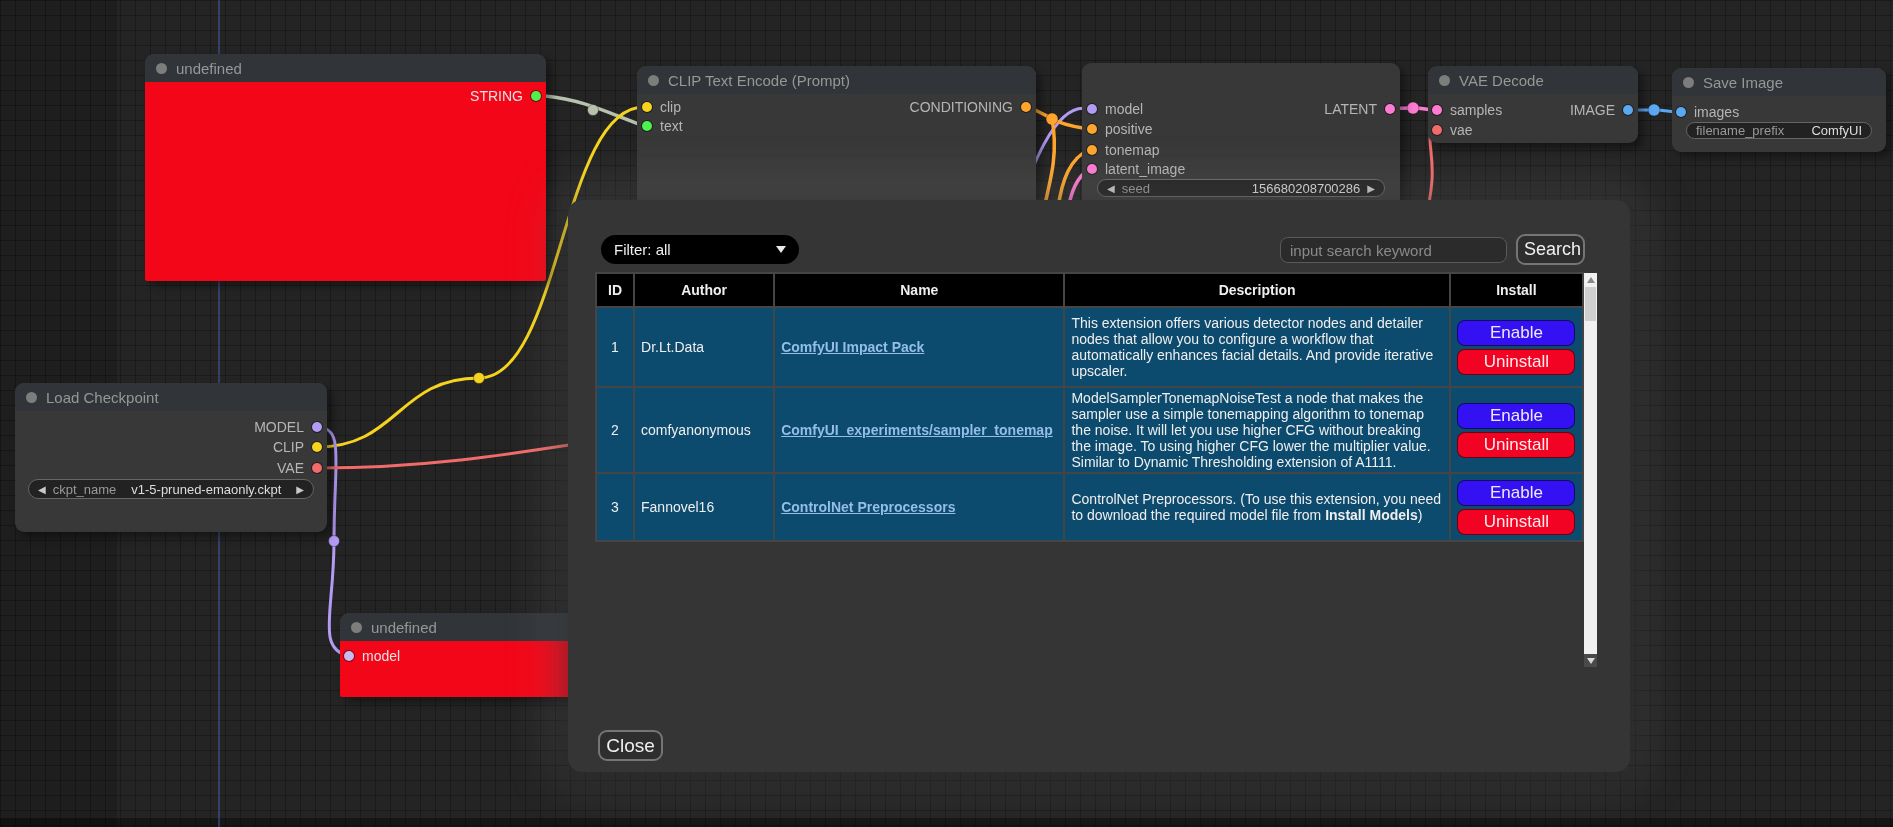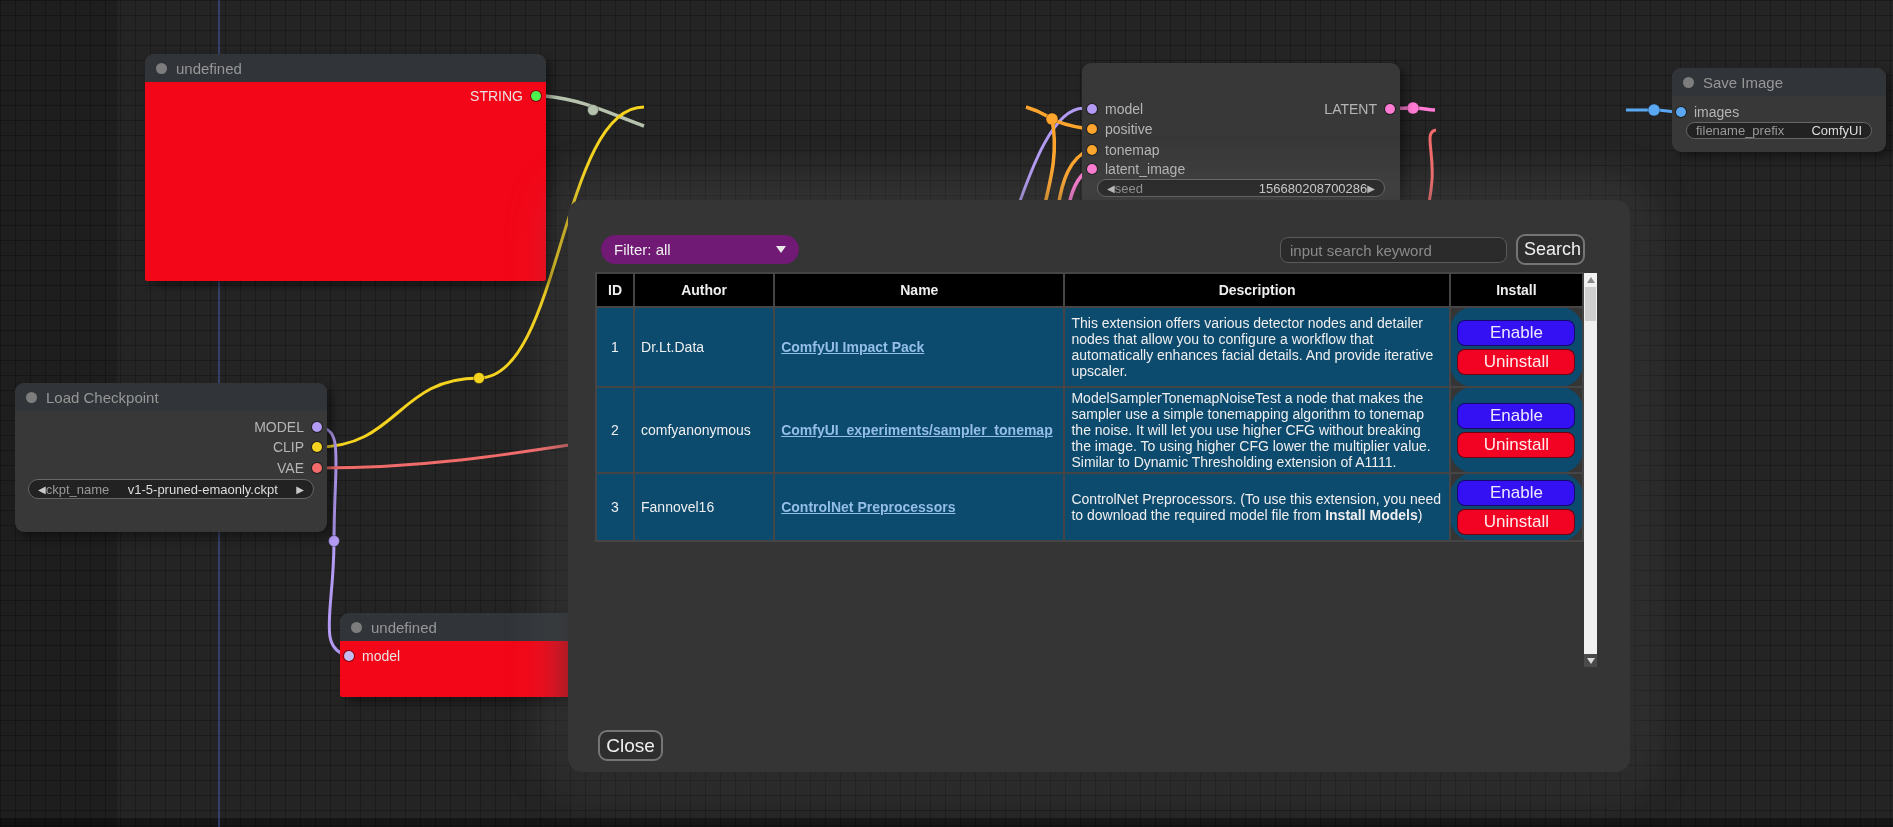--- a/index.html
+++ b/index.html
@@ -25,52 +25,52 @@
             color:#979797;font-size:15px;}
   .title-dot{width:11px;height:11px;border-radius:50%;background:#7d7d7d;flex:none;}
   .nbody{position:absolute;left:0;right:0;top:28px;bottom:0;border-radius:0 0 9px 9px;}
   .node.red .nbody{border-radius:0 0 2px 2px;}
   .slot{position:absolute;display:flex;align-items:center;gap:8px;height:20px;
         font-size:14px;color:#b5b5b5;white-space:nowrap;}
   .slot.out{flex-direction:row-reverse;}
   .sdot{width:10px;height:10px;border-radius:50%;flex:none;box-shadow:0 0 0 1px rgba(0,0,0,.45);}
   .node.red .slot{color:#e9e3e3;}
   .widget{position:absolute;background:#222;border:1px solid #666;border-radius:10px;
-          display:flex;align-items:center;font-size:13px;color:#999;padding:0 9px;gap:0;}
+          display:flex;align-items:center;font-size:13px;color:#999;padding:0 9px;gap:7px;}
   .widget .wval{color:#ddd;}
   .widget .push{margin-left:auto;}
   .widget .center{margin-left:auto;margin-right:auto;}
   .warrow{color:#c9c9c9;font-size:10px;flex:none;}
 
   
   .modal{position:absolute;left:568px;top:200px;width:1062px;height:572px;z-index:10;
          background:#353535;border-radius:14px;
          box-shadow:0 0 48px 18px rgba(175,175,175,.17),0 6px 34px rgba(0,0,0,.55);}
   .filter-select{position:absolute;left:33px;top:35px;width:198px;height:29px;border-radius:15px;
-         background:#701a75;color:#f0f0f0;font-size:15px;display:flex;align-items:center;
+         background:#000000;color:#f0f0f0;font-size:15px;display:flex;align-items:center;
          padding:0 13px;cursor:default;}
   .chevron{margin-left:auto;width:0;height:0;border-left:5px solid transparent;
          border-right:5px solid transparent;border-top:7px solid #e9e9e9;}
   .search-input{position:absolute;left:712px;top:37px;width:227px;height:26px;background:#2b2b2b;
          border:1px solid #5a5a5a;border-radius:8px;color:#ddd;font-size:15px;padding:0 9px;
          font-family:"Liberation Sans",sans-serif;}
   .search-input::placeholder{color:#8a8a8a;}
   .btn{background:#2e2e2e;border:2px solid #757575;border-radius:9px;color:#f0f0f0;
        font-family:"Liberation Sans",sans-serif;}
   .search-btn{position:absolute;left:948px;top:34px;width:69px;height:31px;font-size:18px;}
   .close-btn{position:absolute;left:30px;top:530px;width:65px;height:31px;font-size:19px;}
 
   table.ext{position:absolute;left:27px;top:72px;width:989px;table-layout:fixed;
             border-collapse:collapse;color:#efefef;}
   table.ext th,table.ext td{border:2px solid #454545;}
   table.ext th{background:#000;font-size:14px;font-weight:bold;height:22px;padding:8px 2px;}
   table.ext td{background:#0c4a6e;font-size:14px;padding:2px 6px;vertical-align:middle;}
   td.cell-id{text-align:center;}
   td.cell-desc{font-size:13.5px;line-height:16px;vertical-align:top;padding:2px 5px;}
-  td.cell-install{background:#242424;text-align:center;padding:2px 0;border-radius:23px;}
+  td.cell-install{background:#242424;text-align:center;padding:2px 0;}
   .name-link{font-weight:bold;text-decoration:underline;white-space:nowrap;cursor:pointer;}
   .pill-btn{display:block;width:118px;height:26px;margin:3px auto;border-radius:8px;
             border:1px solid rgba(0,0,0,.55);font-size:17px;color:#eee8ff;
             font-family:"Liberation Sans",sans-serif;}
   .pill-btn.uninstall{color:#ffecec;}
 
   .scrollbar{position:absolute;left:1016px;top:73px;width:13px;height:394px;background:#f1f1f1;}
   .sb-up{position:absolute;top:0;left:0;right:0;height:14px;display:flex;align-items:center;
          justify-content:center;}
   .sb-up .tri{width:0;height:0;border-left:4px solid transparent;border-right:4px solid transparent;
@@ -115,20 +115,39 @@
       <span class="title-dot"></span>
       <span>undefined</span>
     </div>
     <div class="nbody" style="background-color: rgb(242, 6, 23);"></div>
     <div class="slot out" style="top:32px;right:5px;">
       <span class="sdot" style="background-color: rgb(77, 240, 77);"></span>
       <span>STRING</span>
     </div>
   </div>
 
+  <div class="node" style="left:637px;top:66px;width:399px;height:150px;">
+    <div class="titlebar">
+      <span class="title-dot"></span>
+      <span>CLIP Text Encode (Prompt)</span>
+    </div>
+    <div class="nbody"></div>
+    <div class="slot" style="top:31px;left:5px;">
+      <span class="sdot" style="background-color: rgb(245, 211, 30);"></span>
+      <span>clip</span>
+    </div>
+    <div class="slot" style="top:50px;left:5px;">
+      <span class="sdot" style="background-color: rgb(77, 240, 77);"></span>
+      <span>text</span>
+    </div>
+    <div class="slot out" style="top:31px;right:5px;">
+      <span class="sdot" style="background-color: rgb(255, 165, 45);"></span>
+      <span>CONDITIONING</span>
+    </div>
+  </div>
 
   <div class="node" style="left:1082px;top:63px;width:318px;height:145px;">
     <div class="nbody"></div>
     <div class="slot" style="top:36px;left:5px;">
       <span class="sdot" style="background-color: rgb(179, 155, 244);"></span>
       <span>model</span>
     </div>
     <div class="slot" style="top:56px;left:5px;">
       <span class="sdot" style="background-color: rgb(255, 165, 45);"></span>
       <span>positive</span>
@@ -146,20 +165,39 @@
       <span>LATENT</span>
     </div>
     <div class="widget" style="left:15px;top:116px;width:288px;height:18px;">
       <span class="warrow">◀</span>
       <span>seed</span>
       <span class="wval push">156680208700286</span>
       <span class="warrow">▶</span>
     </div>
   </div>
 
+  <div class="node" style="left:1428px;top:66px;width:210px;height:77px;">
+    <div class="titlebar">
+      <span class="title-dot"></span>
+      <span>VAE Decode</span>
+    </div>
+    <div class="nbody"></div>
+    <div class="slot" style="top:34px;left:4px;">
+      <span class="sdot" style="background-color: rgb(255, 123, 211);"></span>
+      <span>samples</span>
+    </div>
+    <div class="slot" style="top:54px;left:4px;">
+      <span class="sdot" style="background-color: rgb(241, 107, 107);"></span>
+      <span>vae</span>
+    </div>
+    <div class="slot out" style="top:34px;right:5px;">
+      <span class="sdot" style="background-color: rgb(90, 168, 242);"></span>
+      <span>IMAGE</span>
+    </div>
+  </div>
 
   <div class="node" style="left:1672px;top:68px;width:214px;height:84px;">
     <div class="titlebar">
       <span class="title-dot"></span>
       <span>Save Image</span>
     </div>
     <div class="nbody"></div>
     <div class="slot" style="top:34px;left:4px;">
       <span class="sdot" style="background-color: rgb(90, 168, 242);"></span>
       <span>images</span>

